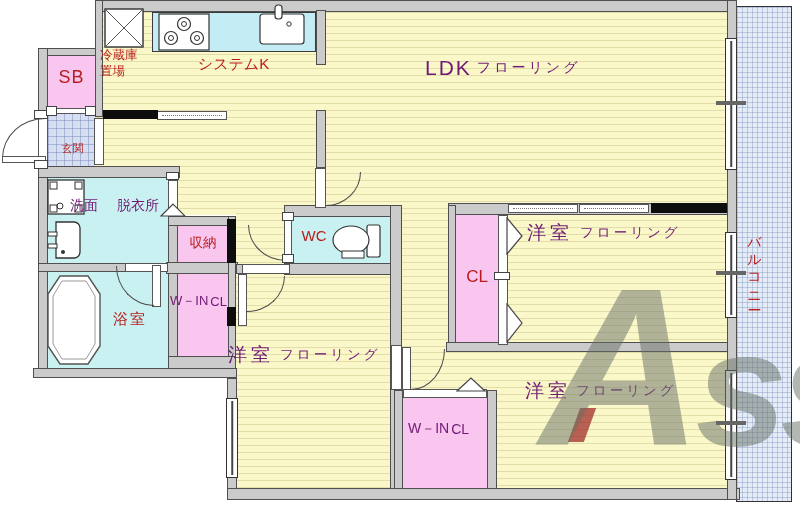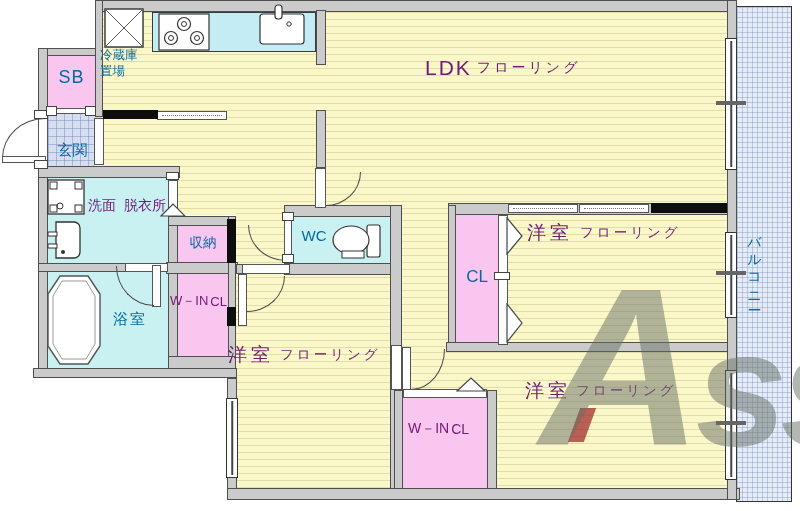--- a/index.html
+++ b/index.html
@@ -28,21 +28,21 @@
   .win{position:absolute;background:#fff;border:1px solid #333;z-index:4;}
   .win::after{content:"";position:absolute;left:50%;top:2px;bottom:2px;width:1.5px;background:#444;transform:translateX(-50%);}
   .slide{position:absolute;background:#fff;border:1px solid #555;z-index:4;}
   .slide::after{content:"";position:absolute;left:4px;right:4px;top:45%;border-top:1.5px dotted #777;}
   .arc{position:absolute;border:0 solid #4a4a4a;background:transparent;z-index:4;}
   .arc.tl{border-top-left-radius:100% 100%;border-left-width:1.5px;border-top-width:1.5px;}
   .arc.bl{border-bottom-left-radius:100% 100%;border-left-width:1.5px;border-bottom-width:1.5px;}
   .arc.br{border-bottom-right-radius:100% 100%;border-right-width:1.5px;border-bottom-width:1.5px;}
   .fix{position:absolute;z-index:5;}
   .dash{position:absolute;background:#666;z-index:5;}
-  .lbl{position:absolute;color:#0369a1;text-align:center;z-index:6;}
+  .lbl{position:absolute;color:#b91c1c;text-align:center;z-index:6;}
   .rblock{position:absolute;display:flex;align-items:center;z-index:6;color:#701a75;}
   .flr{letter-spacing:3px;}
   .vert{writing-mode:vertical-rl;letter-spacing:3px;}
   .watermark{position:absolute;left:540px;top:255px;font-size:225px;line-height:1;font-style:italic;
              font-weight:bold;letter-spacing:-7px;white-space:nowrap;color:rgba(102,112,102,0.5);z-index:40;pointer-events:none;}
   .wm-rest{font-size:165px;letter-spacing:-7px;}
   .wm-red{position:absolute;left:574px;top:408px;width:16px;height:34px;background:rgba(158,38,38,.72);
           transform:skewX(-20deg);z-index:39;pointer-events:none;}
 </style>
 </head>
@@ -196,27 +196,28 @@
   </svg>
 
   <div class="dash" style="left:716px;top:101px;width:30px;height:4px;"></div>
   <div class="dash" style="left:716px;top:271px;width:30px;height:4px;"></div>
   <div class="dash" style="left:716px;top:421px;width:30px;height:4px;"></div>
 
   <div class="lbl" style="left:100px;top:47px;width:50px;font-size:12.5px;line-height:1.3;text-align:left;">
     <span>冷蔵庫</span><br>
     <span>置場</span>
   </div>
+  <div class="lbl" style="left:176px;top:55px;width:115px;font-size:15px;">システムK</div>
   <div class="lbl" style="left:48px;top:67px;width:47px;font-size:18px;letter-spacing:1px;">SB</div>
-  <div class="lbl" style="left:48px;top:141px;width:49px;font-size:15px;">玄関</div>
+  <div class="lbl" style="left:48px;top:141px;width:49px;font-size:11px;">玄関</div>
   <div class="rblock" style="left:425px;top:56px;width:185px;gap:5px;">
     <span style="font-size:21px;letter-spacing:2px;">LDK</span>
     <span class="flr" style="font-size:14px;">フローリング</span>
   </div>
-  <div class="rblock" style="left:88px;top:197px;width:100px;gap:8px;">
+  <div class="rblock" style="left:70px;top:197px;width:100px;gap:19px;">
     <span style="font-size:14px;">洗面</span>
     <span style="font-size:14px;">脱衣所</span>
   </div>
   <div class="lbl" style="left:98px;top:310px;width:64px;font-size:15px;letter-spacing:2px;">浴室</div>
   <div class="lbl" style="left:176px;top:234px;width:54px;font-size:13.5px;">収納</div>
   <div class="rblock" style="left:170px;top:292px;width:66px;gap:2px;">
     <span style="font-size:13px;">W－IN</span>
     <span style="font-size:13px;">CL</span>
   </div>
   <div class="lbl" style="left:294px;top:227px;width:40px;font-size:15px;">WC</div>

